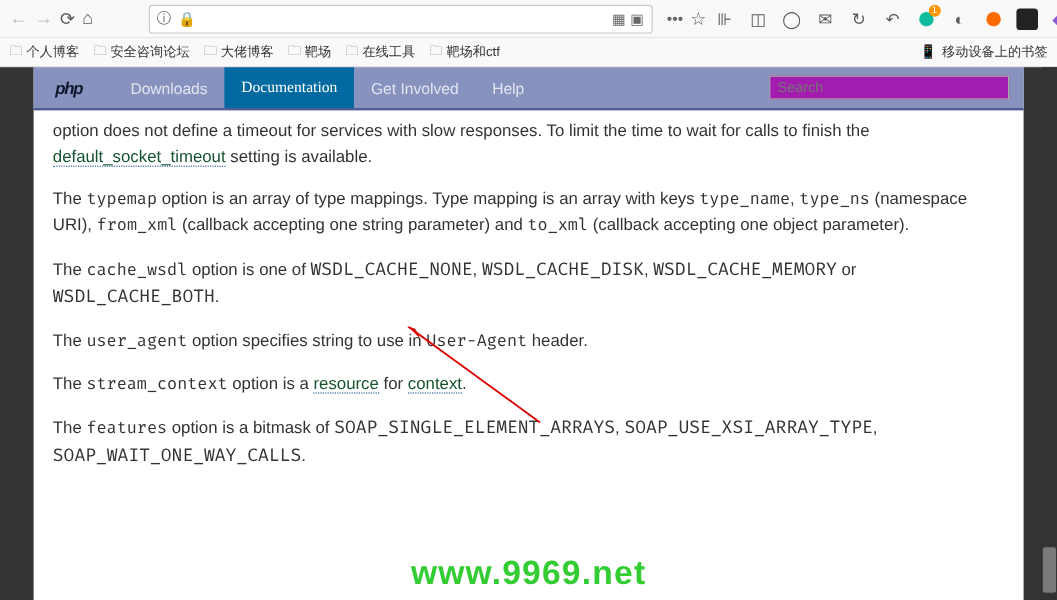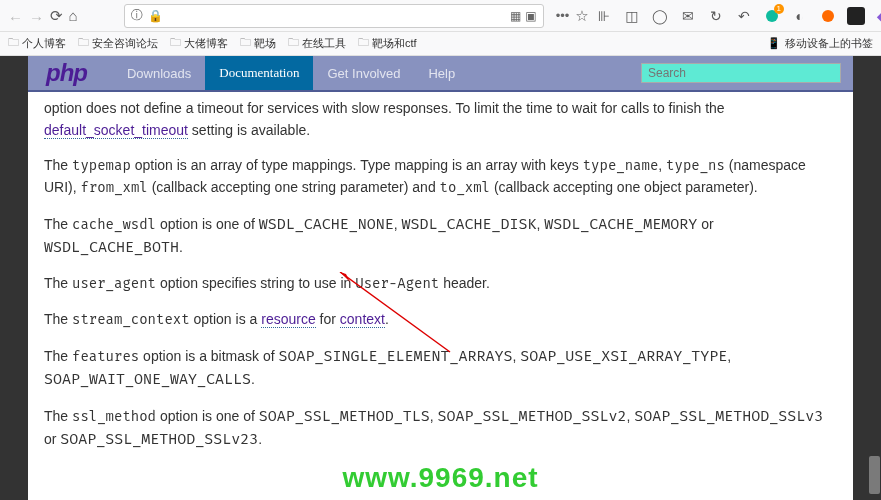--- a/index.html
+++ b/index.html
@@ -22,31 +22,31 @@
   
   .bookmark-bar { height:24px; background:#f9f9fa; border-bottom:1px solid #e0e0e0; display:flex; align-items:center; padding:0 8px; gap:12px; font-size:11px; color:#333;}
   .bookmark { display:flex; align-items:center; gap:3px; cursor:pointer;}
   .folder-icon{color:#888;}
   .bookmark-right{margin-left:auto; display:flex; align-items:center; gap:4px;}
   
   
   .page { position:absolute; top:56px; left:0; right:0; bottom:0; background:#333; overflow:hidden;}
   .content-wrap{width:825px; height:100%; margin:0 auto; background:#fff;}
   .php-header { height:34px; background:#8892bf; display:flex; align-items:center; padding-left:18px;}
-  .php-logo { font-family:Verdana,sans-serif; font-weight:bold; font-size:24px; color:#4c1d95; font-style:italic; letter-spacing:-1px; margin-right:26px;}
+  .php-logo { font-family:Verdana,sans-serif; font-weight:bold; font-size:14px; color:#0f172a; font-style:italic; letter-spacing:-1px; margin-right:26px;}
   .php-nav { display:flex; height:100%;}
   .php-nav-item { padding:0 14px; display:flex; align-items:center; color:#e2e4ef; font-size:13px; cursor:pointer;}
   .php-nav-item.active { background:#0369a1; color:#fff;font-family:Liberation Serif, serif;}
   .php-search { margin-left:auto; margin-right:12px;}
-  .php-search input{ width:200px; height:20px; border:1px solid #aaa; background:#5eead4; padding:0 6px; font-size:12px; border-radius:0;}
+  .php-search input{ width:200px; height:20px; border:1px solid #aaa; background:#a21caf; padding:0 6px; font-size:12px; border-radius:0;}
   .header-line{height:2px;background:#4f5b93;}
   
   .doc-body { padding:6px 16px 16px 16px; color:#333; font-size:14px; line-height:1.55;}
   .doc-body p{ margin-bottom:14px;}
-  .doc-body a{ color:#4c1d95; text-decoration:none; border-bottom:1px dotted #369;}
+  .doc-body a{ color:#14532d; text-decoration:none; border-bottom:1px dotted #369;}
   code, .code{ font-family:"Fira Mono",Consolas,monospace; font-size:14px;}
   .const{ font-family:"Fira Mono",Consolas,monospace; font-size:15px; font-weight:normal;}
   
   .watermark{ position:absolute; bottom:6px; left:0; right:0; text-align:center; font-size:28px; font-weight:bold; color:#33cc33; pointer-events:none; letter-spacing:1px;margin-top:48px;}
   
   .arrow-svg{position:absolute; top:216px; left:270px; pointer-events:none;}
   .scrollbar{position:absolute; right:0; top:56px; bottom:0; width:13px; background:#333;}
   .thumb{position:absolute; right:1px; width:11px; height:38px; top:400px; background:#7a7a7a; border-radius:2px;}
 </style>
 </head>
@@ -147,23 +147,20 @@
     </p>
     <p>
       <span>The </span><code>user_agent</code><span> option specifies string to use in </span><code>User-Agent</code><span> header.</span>
     </p>
     <p>
       <span>The </span><code>stream_context</code><span> option is a </span><a href="#">resource</a><span> for </span><a href="#">context</a><span>.</span>
     </p>
     <p>
       <span>The </span><code>features</code><span> option is a bitmask of </span><span class="const">SOAP_SINGLE_ELEMENT_ARRAYS</span>, <span class="const">SOAP_USE_XSI_ARRAY_TYPE</span>, <span class="const">SOAP_WAIT_ONE_WAY_CALLS</span><span>.</span>
     </p>
-    <p>
-      <span>The </span><code>ssl_method</code><span> option is one of </span><span class="const">SOAP_SSL_METHOD_TLS</span>, <span class="const">SOAP_SSL_METHOD_SSLv2</span>, <span class="const">SOAP_SSL_METHOD_SSLv3</span><span> or </span><span class="const">SOAP_SSL_METHOD_SSLv23</span><span>.</span>
-    </p>
 
   </div>
  </div>
 
   <svg class="arrow-svg" width="200" height="100">
     <line x1="180" y1="80" x2="70" y2="0" stroke="#d00" stroke-width="1.5"></line>
     <polygon points="70,0 80,10 76,2" fill="#d00"></polygon>
   </svg>
 </div>
 

